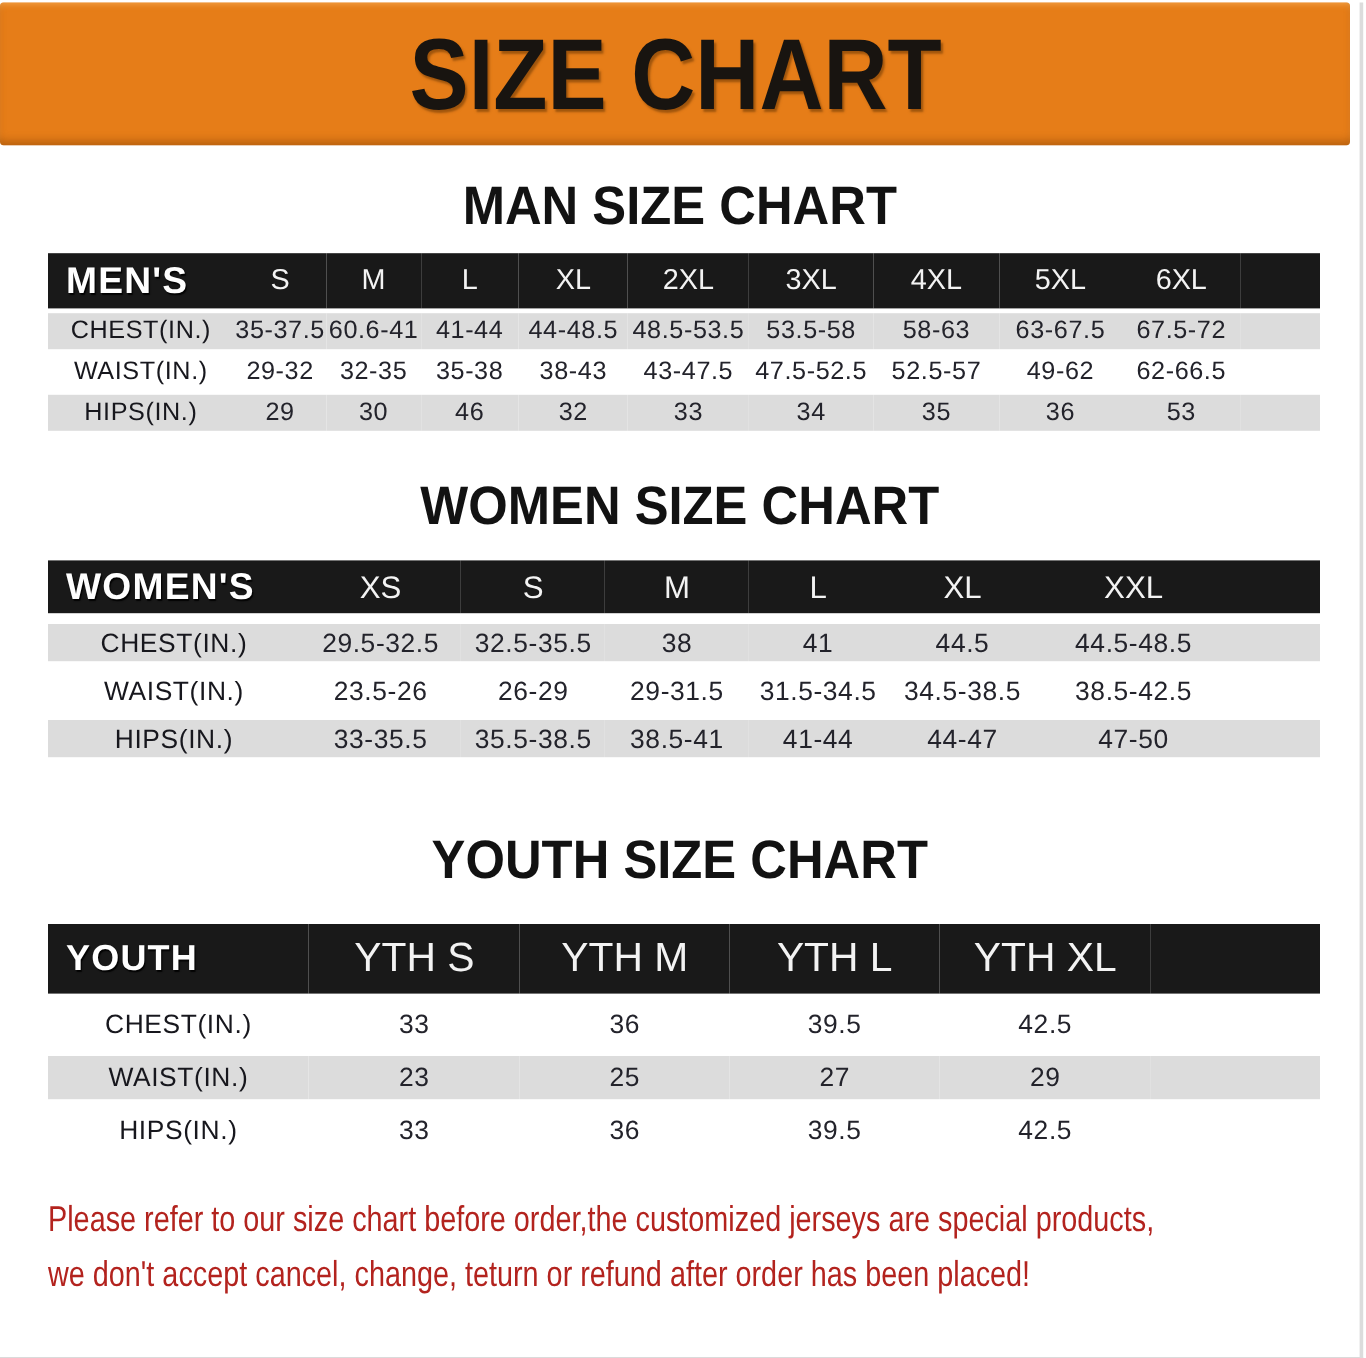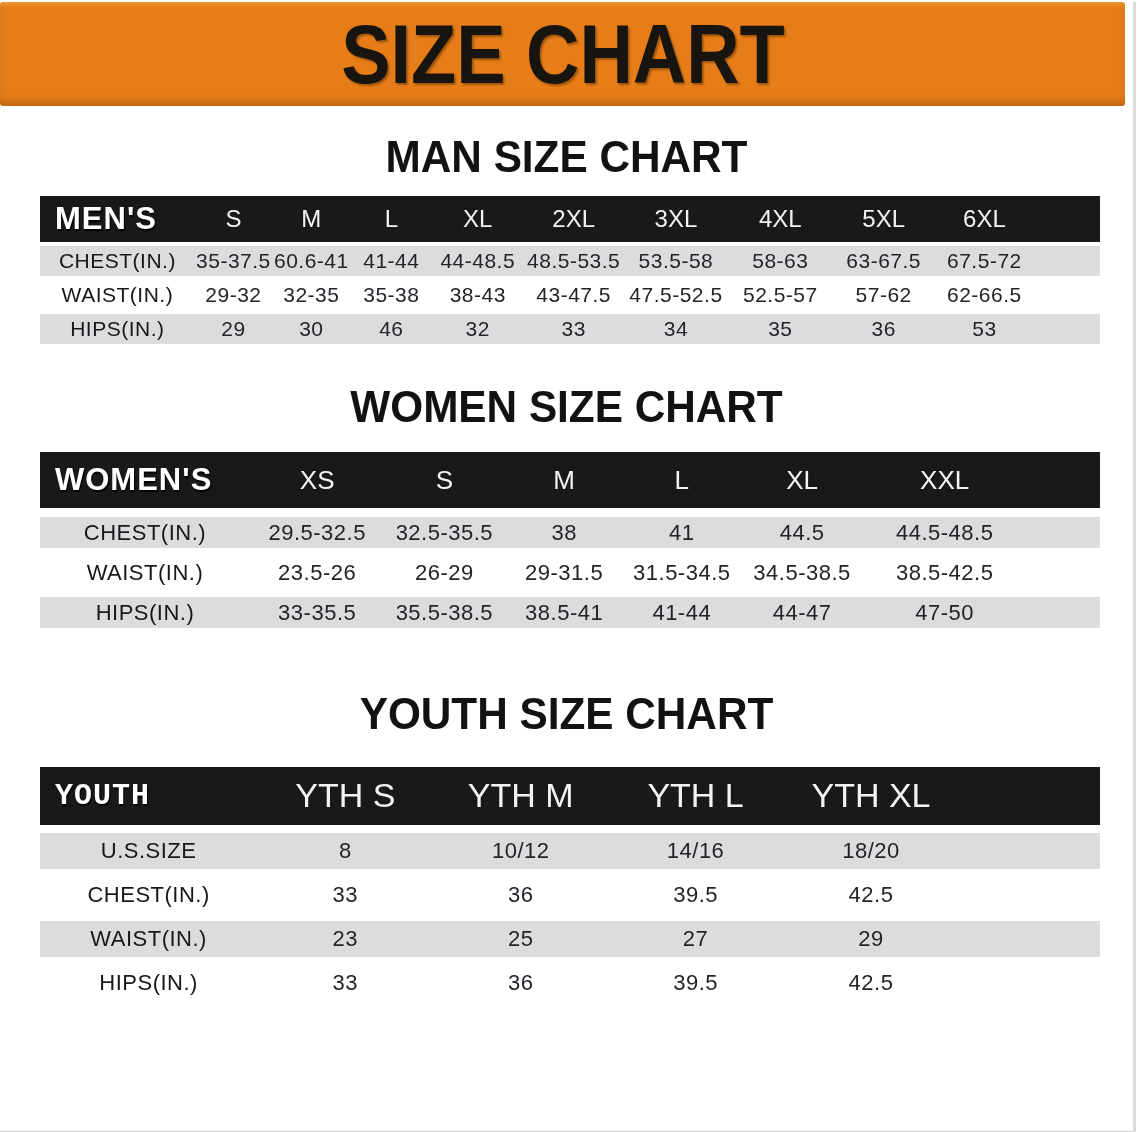--- a/index.html
+++ b/index.html
@@ -10,21 +10,21 @@
     overflow: hidden;
   }
   .page {
     width: 1133px; height: 1129px;
     border-right: 3px solid #dcdcdc;
     border-bottom: 3px solid #d2d2d2;
   }
   
   .banner {
     margin: 2px 8px 0 0;
-    height: 104px;
+    height: 119px;
     background: #e67d18;
     border-radius: 3px;
     box-shadow: inset 0 -6px 8px -3px rgba(120,58,0,0.45),
                 inset 0 4px 6px -3px rgba(255,205,130,0.55);
     display: flex; align-items: center; justify-content: center;
   }
   .banner-title {
     font-size: 84px; font-weight: bold; color: #181410;
     letter-spacing: 0px; line-height: 1;
     transform: scaleX(0.88); transform-origin: center;
@@ -49,30 +49,30 @@
   }
   .t-men   { border-spacing: 0 4px; }
   .t-women { border-spacing: 0 9px; }
   .t-youth { border-spacing: 0 8px; }
   .size-table th, .size-table td { padding: 0; vertical-align: middle; }
   .size-table th {
     background: #191919; color: #f3f3f3;
     font-weight: normal; font-size: 24px; text-align: center;
   }
   .t-men   th { height: 46px; }
-  .t-women th { height: 56px; font-size: 26px; }
+  .t-women th { height: 44px; font-size: 26px; }
   .t-youth th { height: 58px; font-size: 34px; }
   th.group-label {
     text-align: left; padding-left: 15px;
     font-weight: bold; color: #ffffff; letter-spacing: 1px;
     text-shadow: 1px 2px 1px rgba(0,0,0,0.9);
   }
   .t-men   th.group-label { font-size: 31px; }
   .t-women th.group-label { font-size: 31px; }
-  .t-youth th.group-label { font-size: 30px; font-family: Liberation Mono, monospace; }
+  .t-youth th.group-label { font-size: 30px; }
   .size-table td {
     font-size: 21px; color: #23232b; text-align: center;
     letter-spacing: 0.5px;
   }
   .t-men   td { height: 30px; }
   .t-women td { height: 31px; font-size: 22px; }
   .t-youth td { height: 36px; font-size: 22px; }
   td.row-label { color: #17171d; }
   tr.row-a td { background: #dcdcdc; }
   tr.row-b td { background: #ffffff; }
@@ -156,21 +156,21 @@
         </tr>
         <tr class="row-b">
           <td class="row-label">WAIST(IN.)</td>
           <td class="value">29-32</td>
           <td class="value">32-35</td>
           <td class="value">35-38</td>
           <td class="value">38-43</td>
           <td class="value">43-47.5</td>
           <td class="value">47.5-52.5</td>
           <td class="value">52.5-57</td>
-          <td class="value">57-62</td>
+          <td class="value">49-62</td>
           <td class="value">62-66.5</td>
           <td class="filler"></td>
         </tr>
         <tr class="row-a">
           <td class="row-label">HIPS(IN.)</td>
           <td class="value">29</td>
           <td class="value">30</td>
           <td class="value">46</td>
           <td class="value">32</td>
           <td class="value">33</td>
@@ -255,28 +255,20 @@
         <tr>
           <th class="group-label">YOUTH</th>
           <th class="size-col">YTH S</th>
           <th class="size-col">YTH M</th>
           <th class="size-col">YTH L</th>
           <th class="size-col">YTH XL</th>
           <th class="size-col filler"></th>
         </tr>
       </thead>
       <tbody>
-        <tr class="row-a">
-          <td class="row-label">U.S.SIZE</td>
-          <td class="value">8</td>
-          <td class="value">10/12</td>
-          <td class="value">14/16</td>
-          <td class="value">18/20</td>
-          <td class="filler"></td>
-        </tr>
         <tr class="row-b">
           <td class="row-label">CHEST(IN.)</td>
           <td class="value">33</td>
           <td class="value">36</td>
           <td class="value">39.5</td>
           <td class="value">42.5</td>
           <td class="filler"></td>
         </tr>
         <tr class="row-a">
           <td class="row-label">WAIST(IN.)</td>
@@ -290,14 +282,18 @@
           <td class="row-label">HIPS(IN.)</td>
           <td class="value">33</td>
           <td class="value">36</td>
           <td class="value">39.5</td>
           <td class="value">42.5</td>
           <td class="filler"></td>
         </tr>
       </tbody>
     </table>
 
+  <div class="disclaimer">
+    <div class="disclaimer-line">Please refer to our size chart before order,the customized jerseys are special products,</div>
+    <div class="disclaimer-line">we don't accept cancel, change, teturn or refund after order has been placed!</div>
+  </div>
 
 </div>
 
 </body></html>

